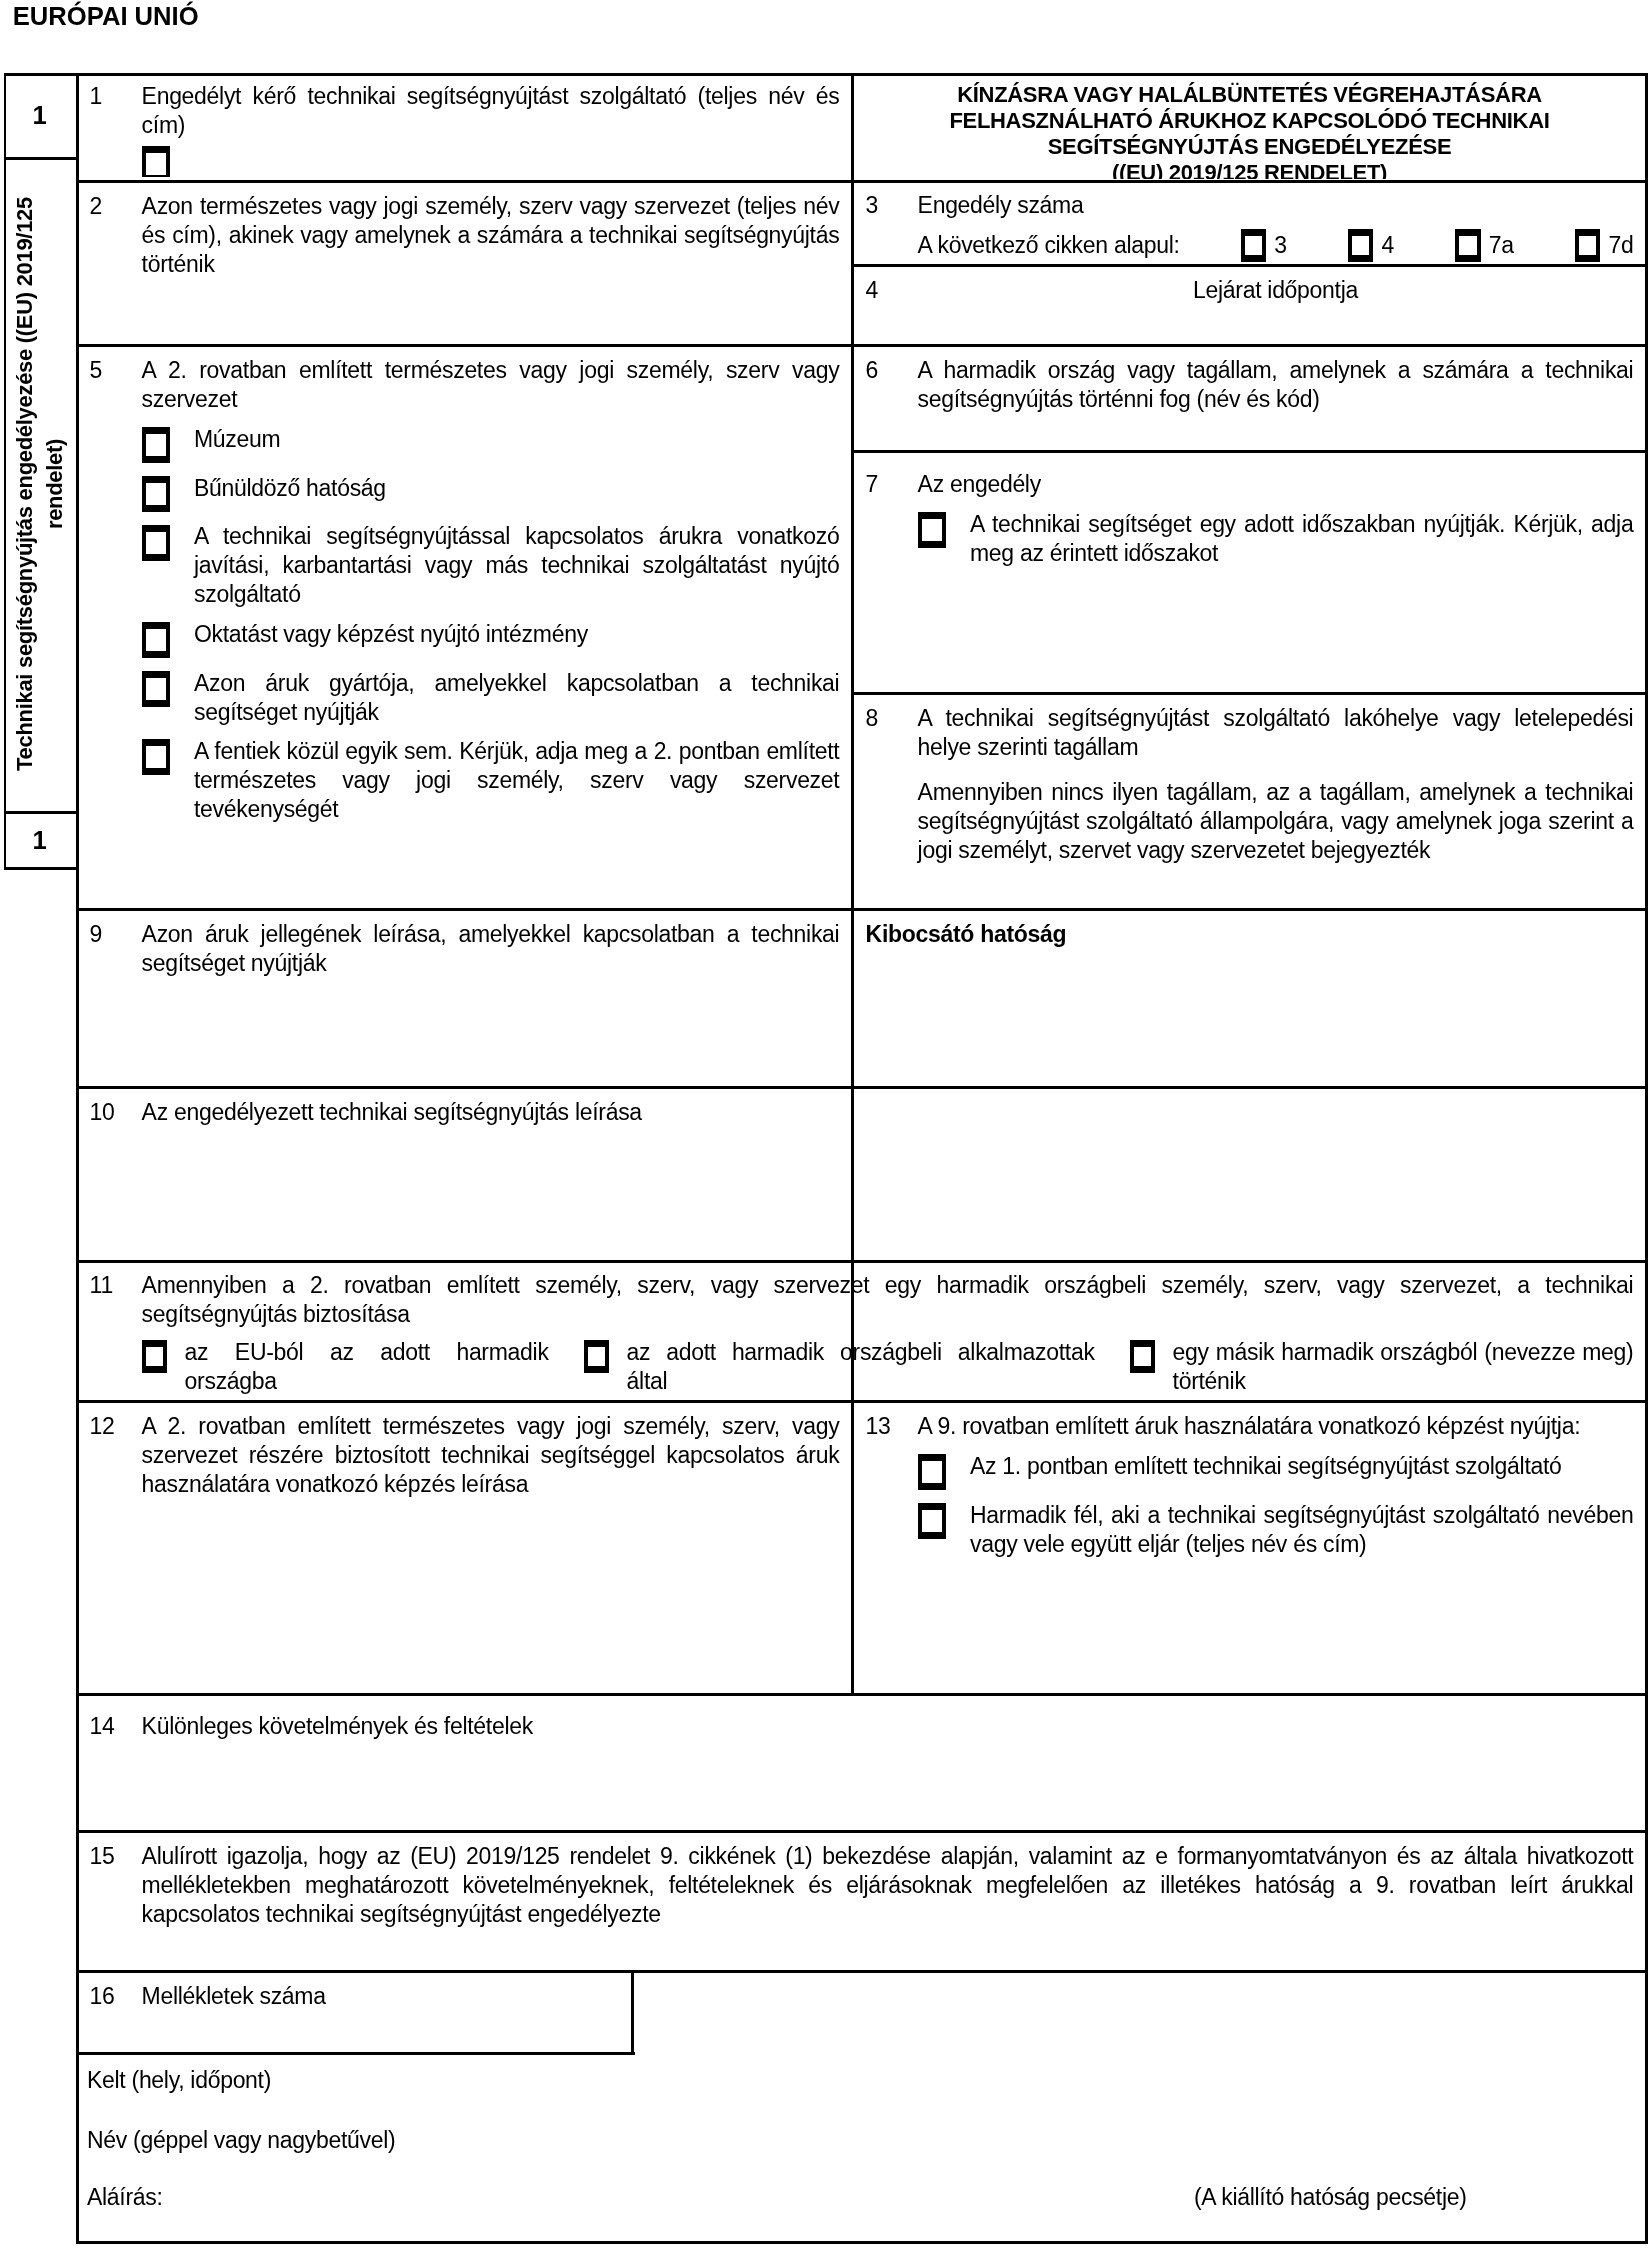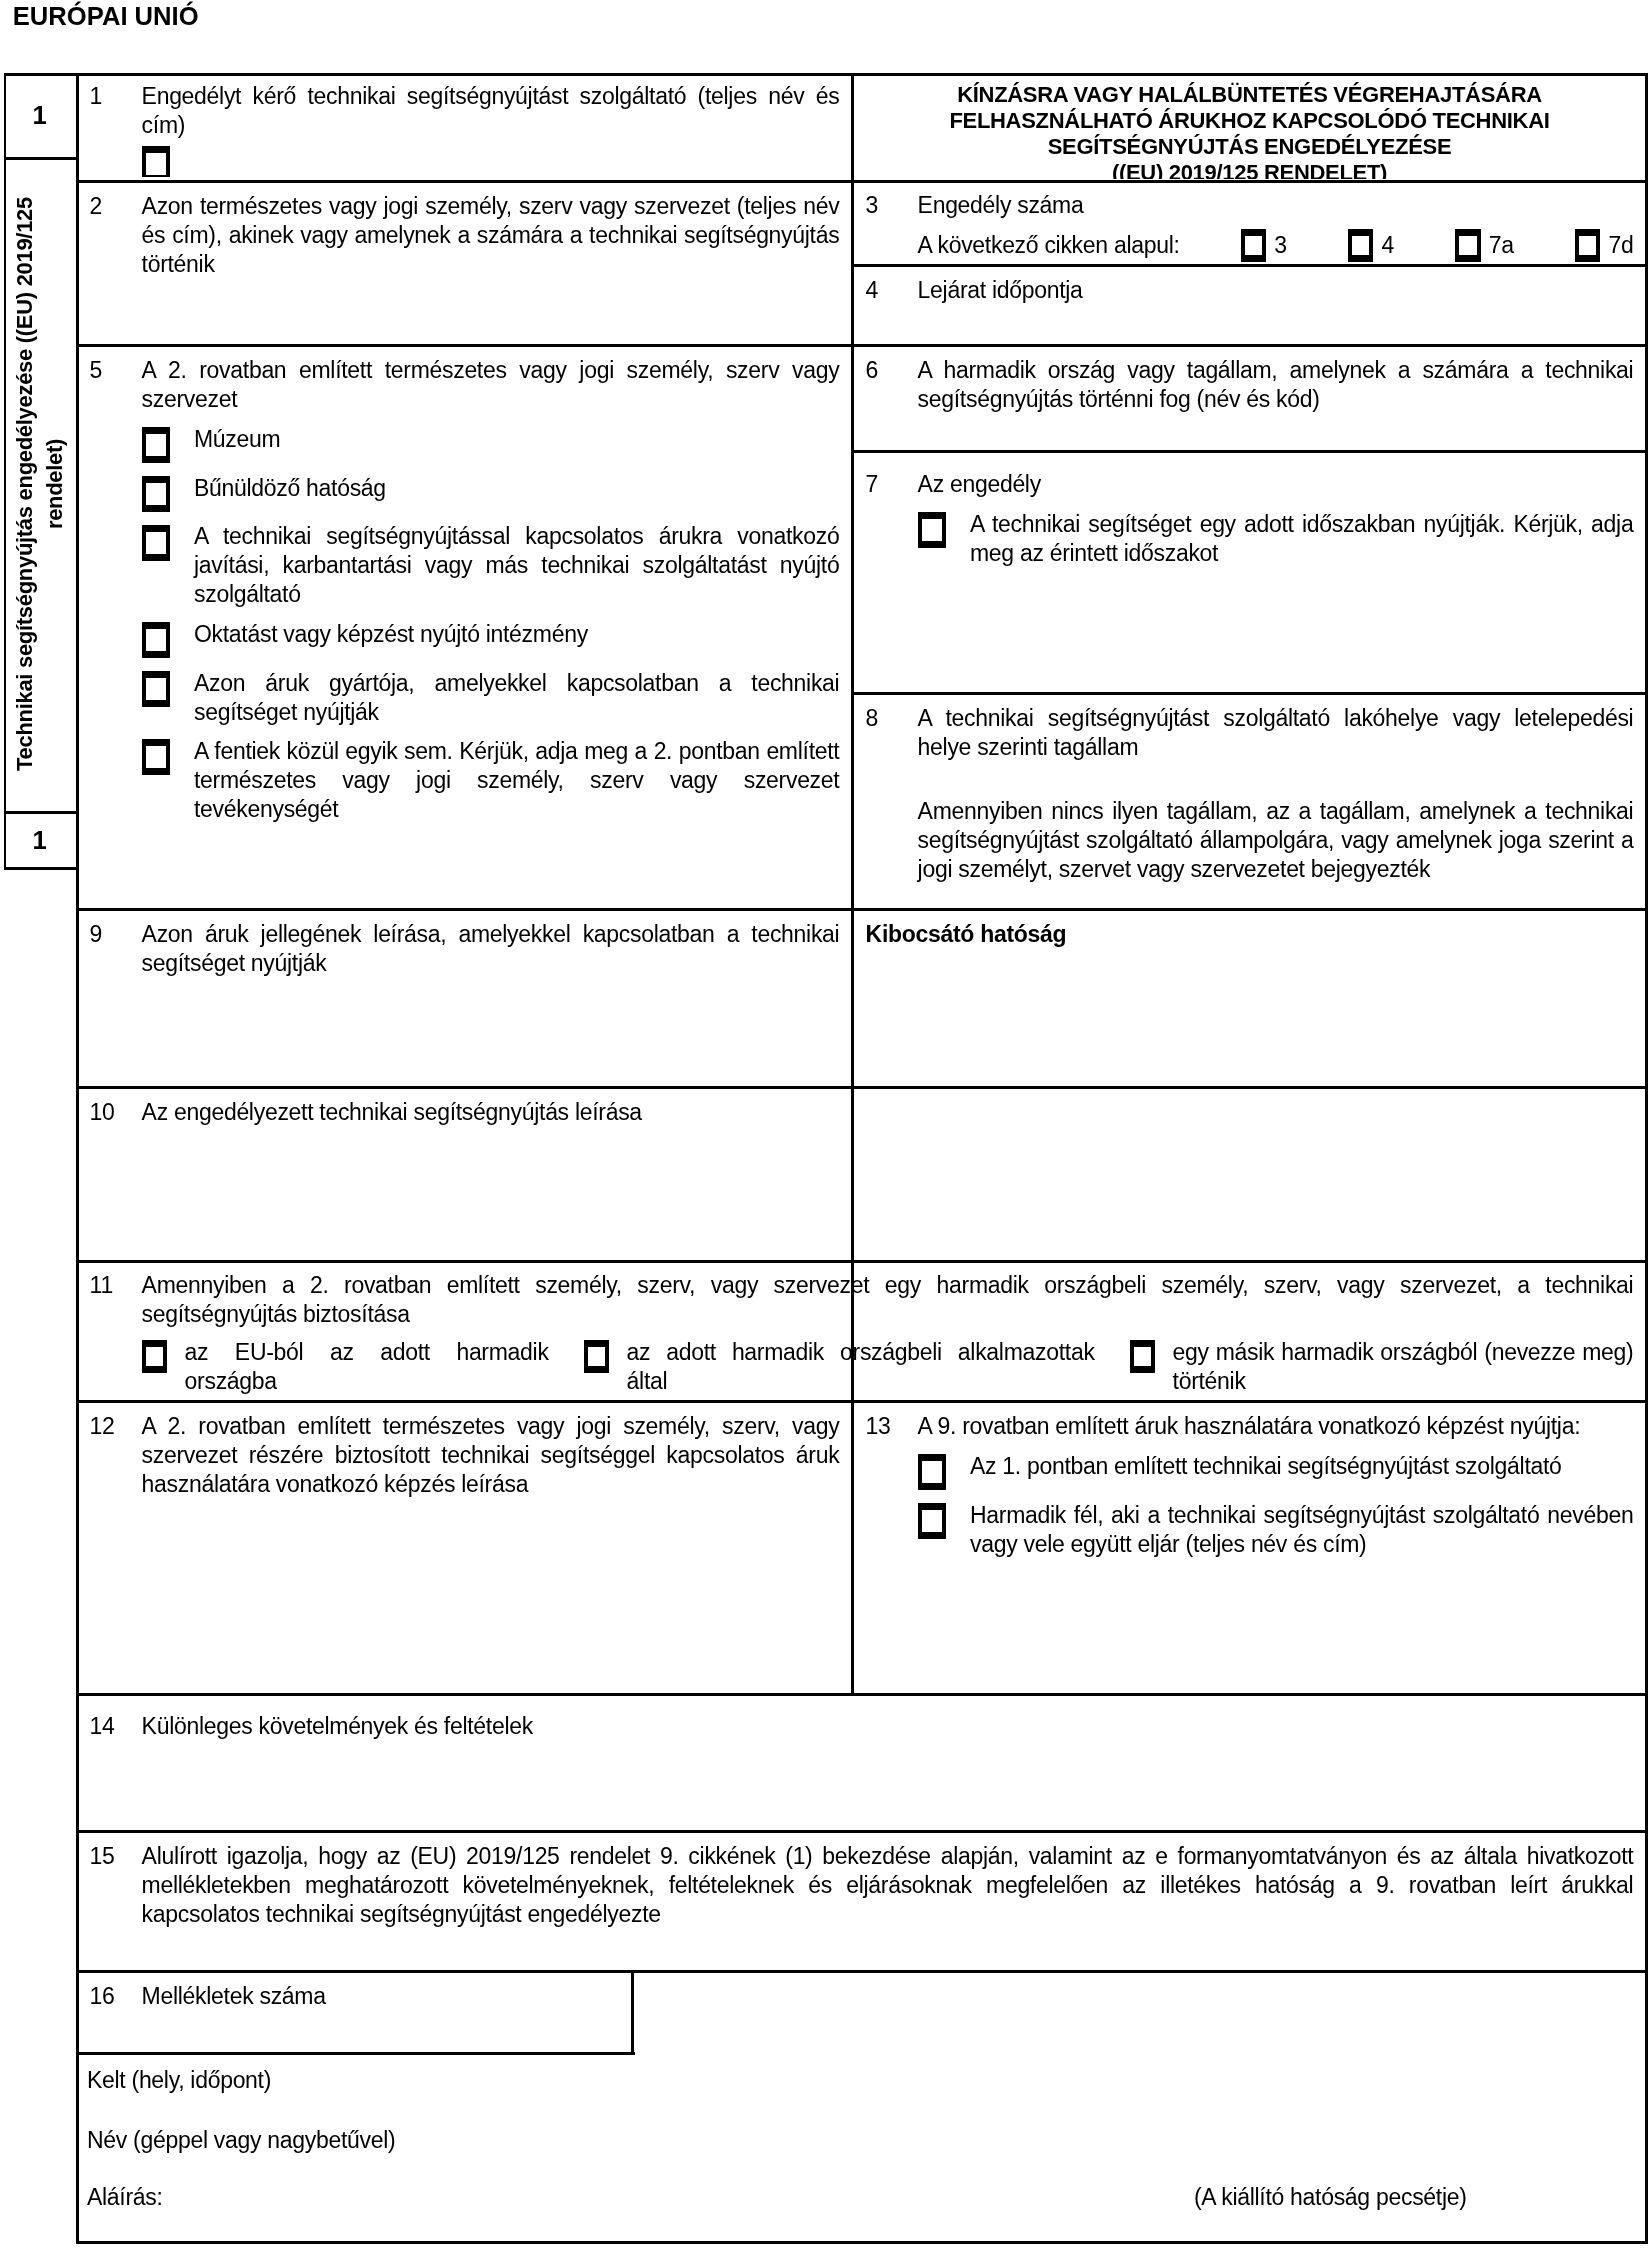--- a/index.html
+++ b/index.html
@@ -136,21 +136,21 @@
           <span>7d</span>
         </span>
       </div>
     </div>
   </div>
 </div>
 
 <div class="cell" style="left:854px;top:267px;width:791px;height:74px;">
   <div class="row">
     <span class="num">4</span>
-    <p class="txt" style="text-align:left;">Lejárat időpontja</p>
+    <p class="txt" style="text-align:center;">Lejárat időpontja</p>
   </div>
 </div>
 
 <div class="cell" style="left:78px;top:347px;width:773px;height:559px;">
   <div class="row">
     <span class="num">5</span>
     <div class="txt">
       <p>A 2. rovatban említett természetes vagy jogi személy, szerv vagy szervezet</p>
       <div class="opt">
         <span class="cb"></span>
@@ -198,21 +198,21 @@
       </div>
     </div>
   </div>
 </div>
 
 <div class="cell" style="left:854px;top:695px;width:791px;height:210px;">
   <div class="row">
     <span class="num">8</span>
     <div class="txt">
       <p>A technikai segítségnyújtást szolgáltató lakóhelye vagy letelepedési helye szerinti tagállam</p>
-      <p style="margin-top:35px;">Amennyiben nincs ilyen tagállam, az a tagállam, amelynek a technikai segítségnyújtást szolgáltató állampolgára, vagy amelynek joga szerint a jogi személyt, szervet vagy szervezetet bejegyezték</p>
+      <p style="margin-top:16px;">Amennyiben nincs ilyen tagállam, az a tagállam, amelynek a technikai segítségnyújtást szolgáltató állampolgára, vagy amelynek joga szerint a jogi személyt, szervet vagy szervezetet bejegyezték</p>
     </div>
   </div>
 </div>
 
 <div class="cell" style="left:78px;top:911px;width:773px;height:171px;">
   <div class="row">
     <span class="num">9</span>
     <p class="txt">Azon áruk jellegének leírása, amelyekkel kapcsolatban a technikai segítséget nyújtják</p>
   </div>
 </div>

